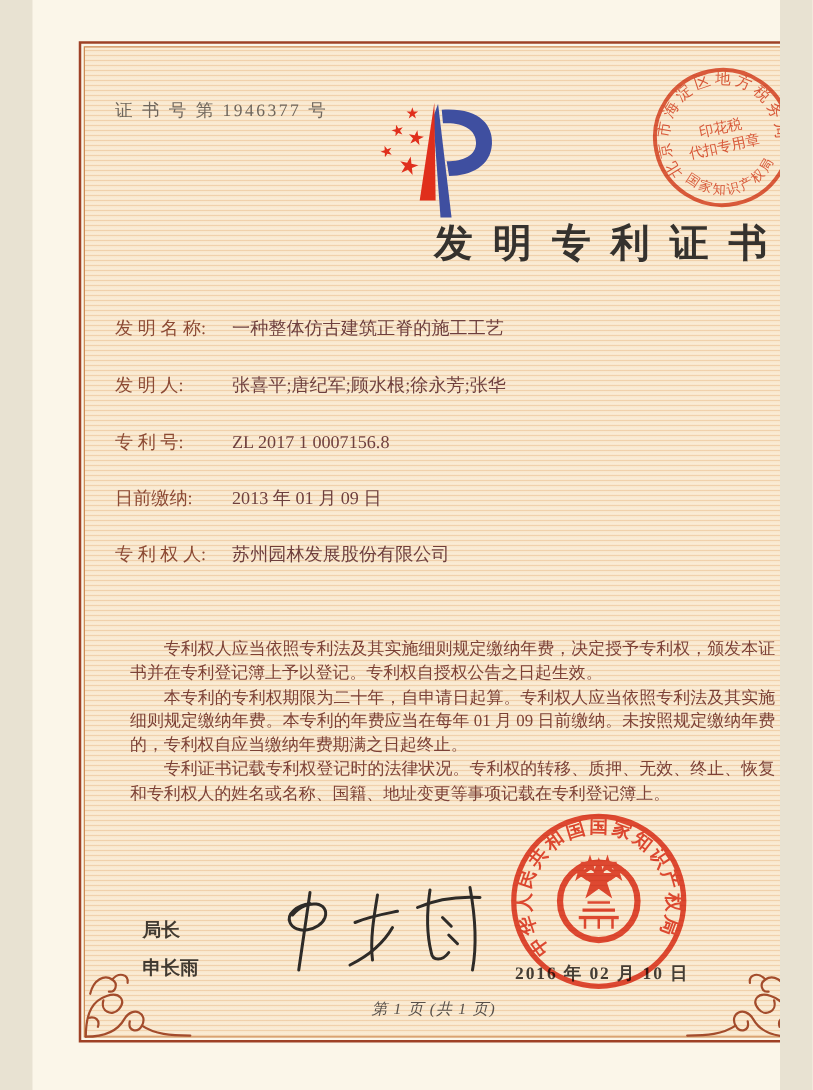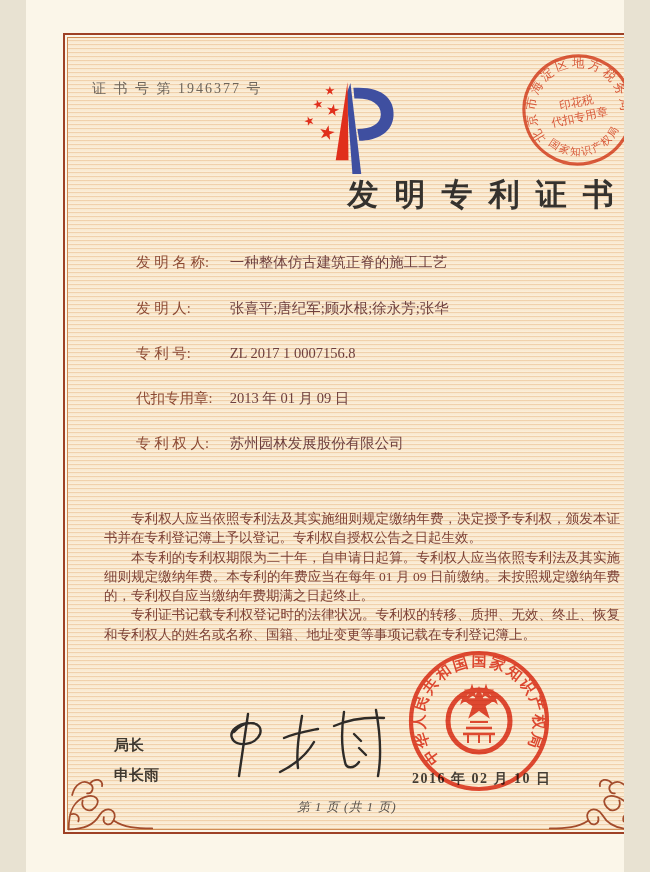--- a/index.html
+++ b/index.html
@@ -51,21 +51,21 @@
     position:absolute;left:38px;top:174px;width:566px;margin:0;
     text-align:right;font-size:31px;font-weight:bold;
     letter-spacing:0.52em;text-indent:0.52em;
     color:var(--title-ink);
   }
   .field{
     position:absolute;left:66px;width:500px;height:22px;
     font-size:14.5px;white-space:nowrap;
   }
   .f0{top:253px}.f1{top:299px}.f2{top:344px}.f3{top:389px}.f4{top:434px}.f5{top:479px}
-  .flabel{color:var(--label-maroon);display:inline-block;min-width:86px;margin-left:44px;}
+  .flabel{color:var(--label-maroon);display:inline-block;min-width:86px;}
   .fvalue{color:#6e3f3d;margin-left:4px;}
   .body-text{
     position:absolute;left:78px;top:509px;width:516px;
     font-size:13.5px;line-height:19.3px;color:var(--text-maroon);
     text-align:justify;
   }
   .body-text p{margin:0;text-indent:2em;}
   .officer{
     position:absolute;left:88px;top:730px;
     font-family:"Liberation Sans","DejaVu Sans",sans-serif;
@@ -172,21 +172,21 @@
   </div>
   <div class="field f1">
     <span class="flabel">发   明   人:</span>
     <span class="fvalue">张喜平;唐纪军;顾水根;徐永芳;张华</span>
   </div>
   <div class="field f2">
     <span class="flabel">专   利   号:</span>
     <span class="fvalue">ZL 2017 1 0007156.8</span>
   </div>
   <div class="field f3">
-    <span class="flabel">代扣专用章:</span>
+    <span class="flabel">日前缴纳:</span>
     <span class="fvalue">2013 年 01 月 09 日</span>
   </div>
   <div class="field f4">
     <span class="flabel">专 利 权 人:</span>
     <span class="fvalue">苏州园林发展股份有限公司</span>
   </div>
 
   <div class="body-text">
     <p>专利权人应当依照专利法及其实施细则规定缴纳年费，决定授予专利权，颁发本证书并在专利登记簿上予以登记。专利权自授权公告之日起生效。</p>
     <p>本专利的专利权期限为二十年，自申请日起算。专利权人应当依照专利法及其实施细则规定缴纳年费。本专利的年费应当在每年 01 月 09 日前缴纳。未按照规定缴纳年费的，专利权自应当缴纳年费期满之日起终止。</p>

